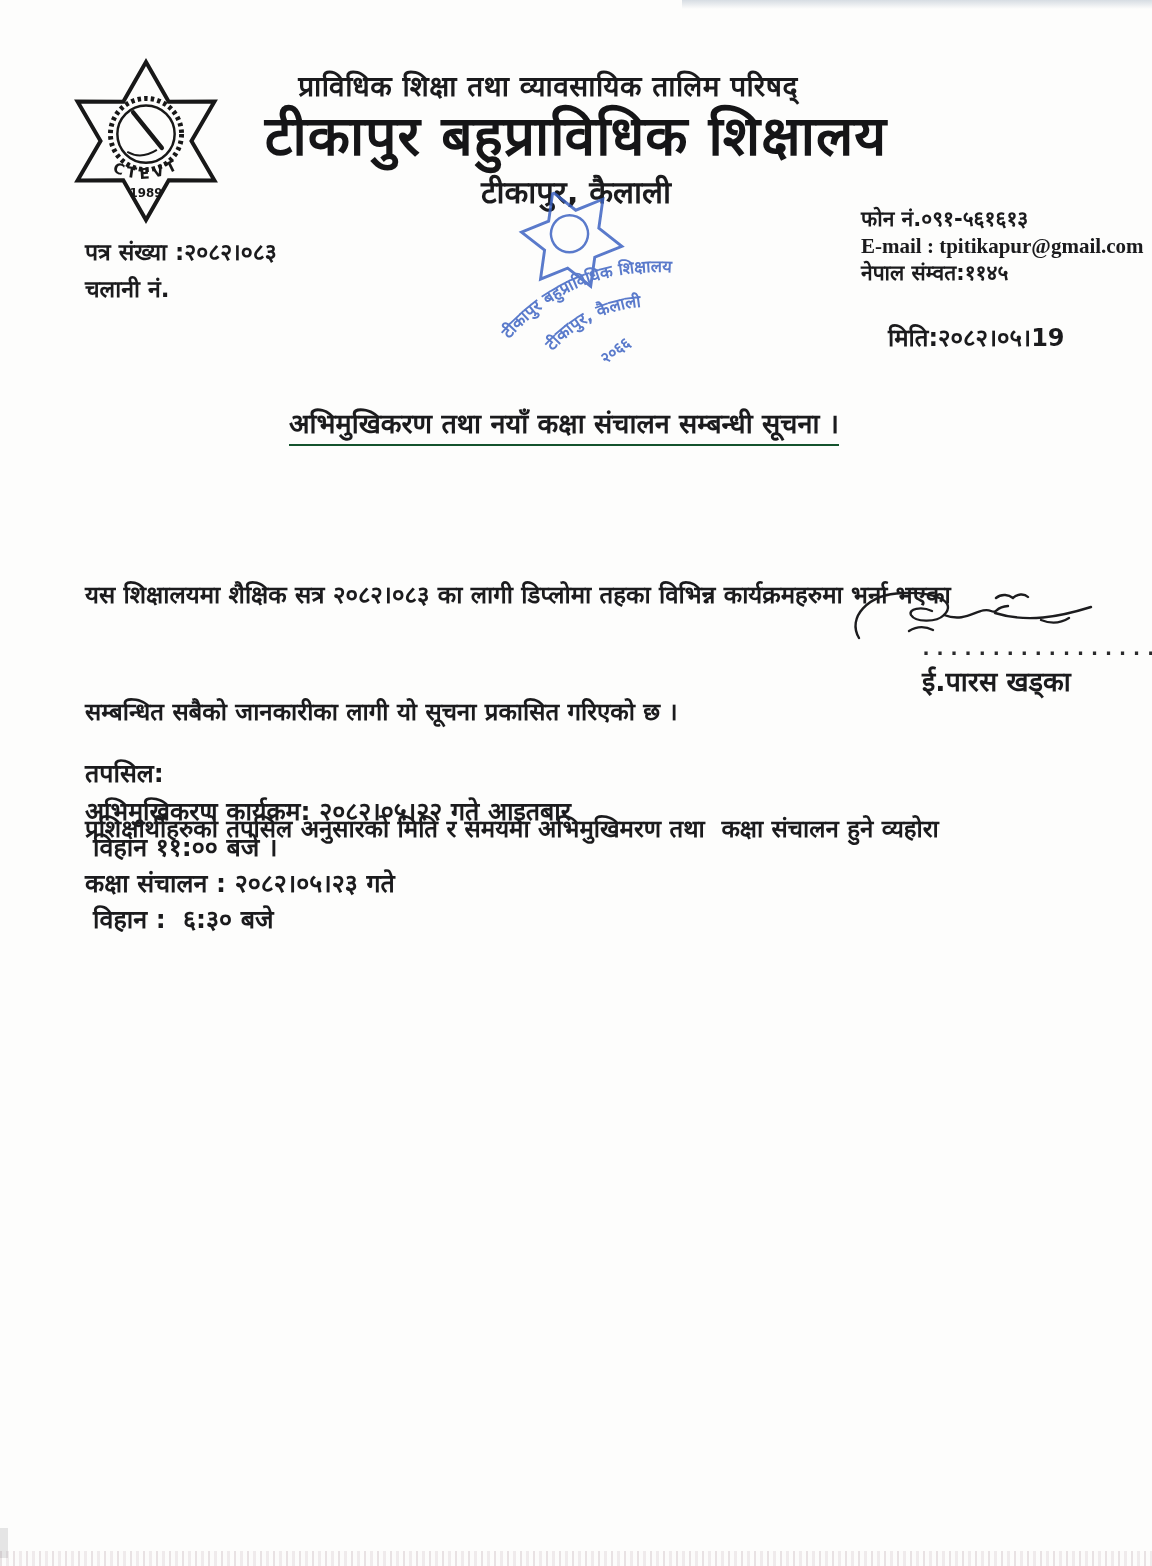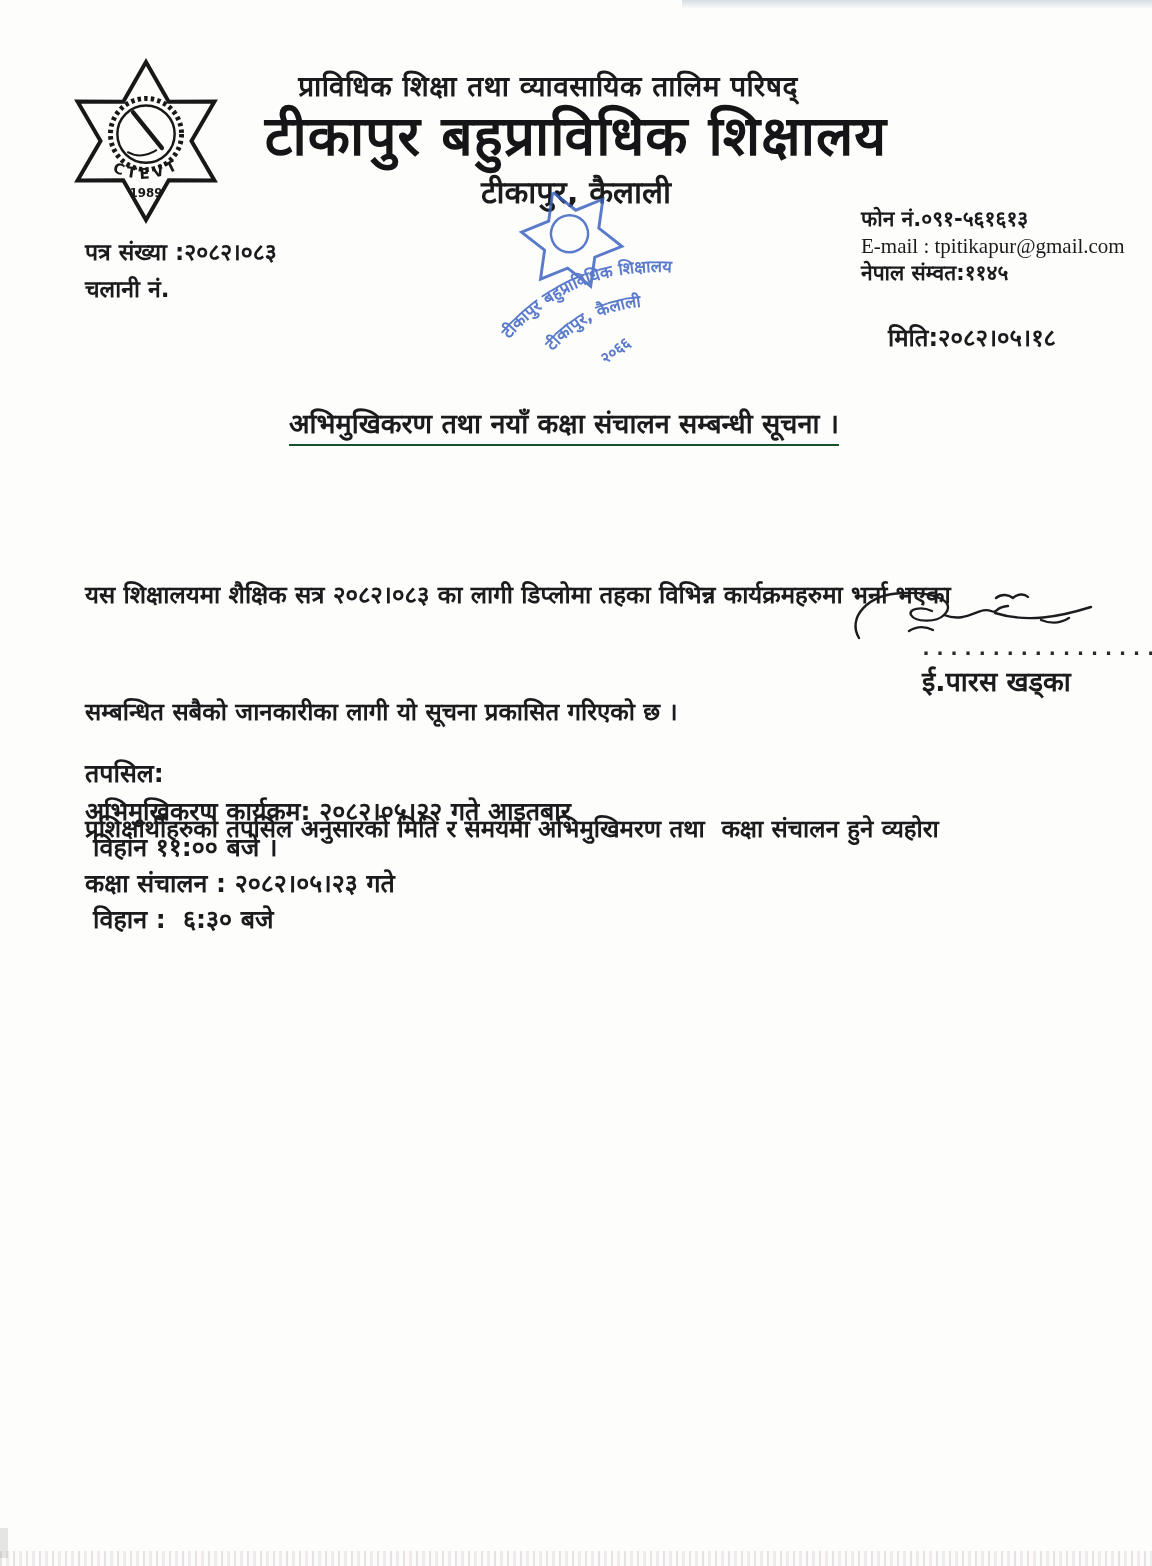--- a/index.html
+++ b/index.html
@@ -30,21 +30,21 @@
   .org-loc{position:absolute;left:0;top:170px;width:1152px;text-align:center;
     font-size:31px;font-weight:700;}
 
   
   .stamp{position:absolute;left:473px;top:188px;width:218px;height:195px;
     transform:rotate(-22deg);opacity:.84;}
 
   
   .meta-left{position:absolute;left:85px;top:234px;font-size:23px;line-height:37px;font-weight:600;}
   .meta-right{position:absolute;left:861px;top:206px;font-size:21px;line-height:27px;font-weight:600;}
-  .meta-right .email{font-family:"Liberation Serif", serif;font-weight:400;font-size:21px;}
+  .meta-right .email{font-family:"Liberation Serif", serif;font-weight:700;font-size:21px;}
   .date-line{position:absolute;left:888px;top:320px;font-size:24px;font-weight:700;}
 
   
   .subject-wrap{position:absolute;left:0;top:404px;width:1152px;text-align:center;transform:translateX(-12px);}
   .subject{display:inline-block;font-size:27px;font-weight:700;
     border-bottom:2px solid #14532d;padding-bottom:3px;}
 
   
   .body-par{position:absolute;left:85px;top:498px;width:1010px;
     font-size:24px;line-height:39px;font-weight:600;white-space:pre-wrap;}
@@ -111,21 +111,21 @@
 
   <div class="meta-left">
     <div>पत्र संख्या :२०८२।०८३</div>
     <div>चलानी नं.</div>
   </div>
   <div class="meta-right">
     <div>फोन नं.०९१-५६१६१३</div>
     <div class="email">E-mail : tpitikapur@gmail.com</div>
     <div>नेपाल संम्वत:११४५</div>
   </div>
-  <div class="date-line">मिति:२०८२।०५।१८</div>
+  <div class="date-line">मिति:२०८२।०५।19</div>
 
   <div class="subject-wrap">
     <span class="subject">अभिमुखिकरण तथा नयाँ कक्षा संचालन सम्बन्धी सूचना ।</span>
   </div>
 
   <div class="body-par">
     <div>यस शिक्षालयमा शैक्षिक सत्र २०८२।०८३ का लागी डिप्लोमा तहका विभिन्न कार्यक्रमहरुमा भर्ना भएका</div>
     <div>सम्बन्धित सबैको जानकारीका लागी यो सूचना प्रकासित गरिएको छ ।</div>
     <div>प्रशिक्षार्थीहरुको तपसिल अनुसारको मिति र समयमा अभिमुखिमरण तथा  कक्षा संचालन हुने व्यहोरा</div>
   </div>

